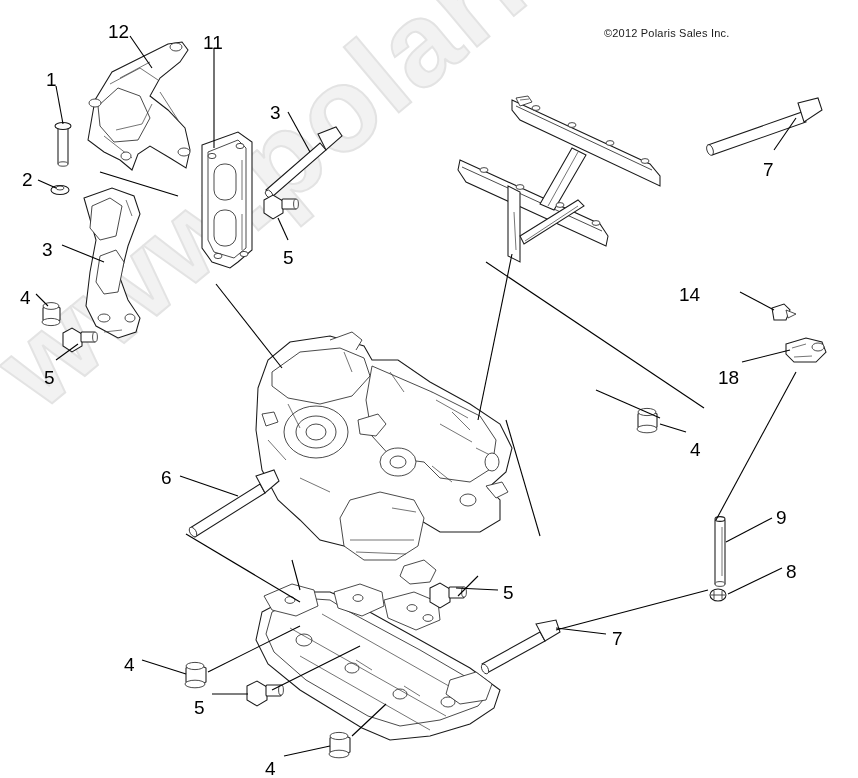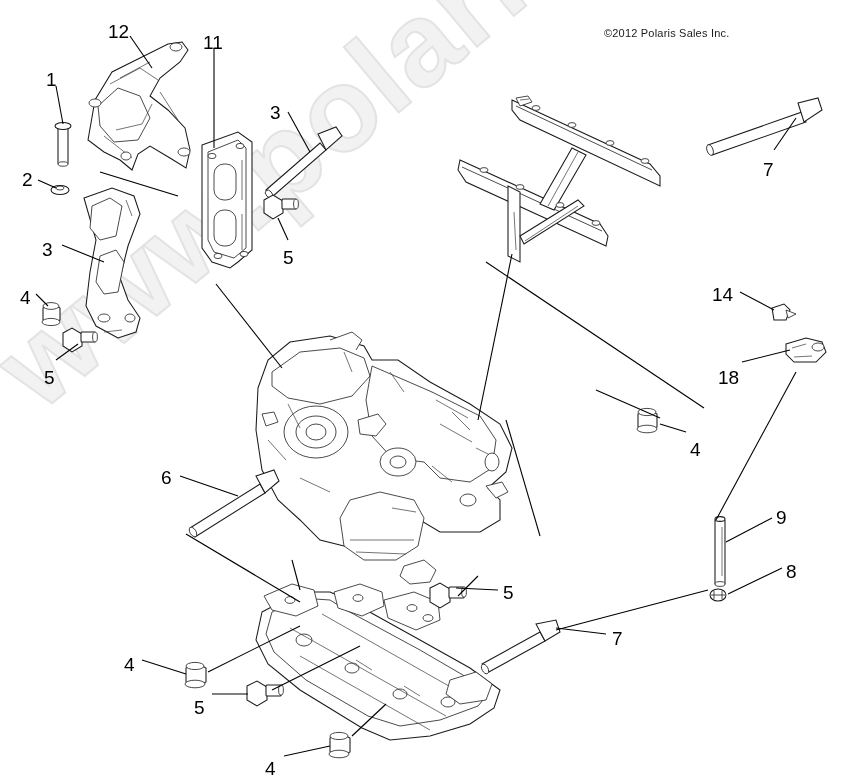--- a/index.html
+++ b/index.html
@@ -298,21 +298,21 @@
   <div class="cal" style="left:46px;top:70px">1</div>
   <div class="cal" style="left:22px;top:170px">2</div>
   <div class="cal" style="left:42px;top:240px">3</div>
   <div class="cal" style="left:20px;top:288px">4</div>
   <div class="cal" style="left:44px;top:368px">5</div>
   <div class="cal" style="left:108px;top:22px">12</div>
   <div class="cal" style="left:203px;top:33px">11</div>
   <div class="cal" style="left:270px;top:103px">3</div>
   <div class="cal" style="left:283px;top:248px">5</div>
   <div class="cal" style="left:763px;top:160px">7</div>
-  <div class="cal" style="left:712px;top:285px">14</div>
+  <div class="cal" style="left:679px;top:285px">14</div>
   <div class="cal" style="left:718px;top:368px">18</div>
   <div class="cal" style="left:690px;top:440px">4</div>
   <div class="cal" style="left:161px;top:468px">6</div>
   <div class="cal" style="left:776px;top:508px">9</div>
   <div class="cal" style="left:786px;top:562px">8</div>
   <div class="cal" style="left:503px;top:583px">5</div>
   <div class="cal" style="left:612px;top:629px">7</div>
   <div class="cal" style="left:124px;top:655px">4</div>
   <div class="cal" style="left:194px;top:698px">5</div>
   <div class="cal" style="left:265px;top:759px">4</div>

